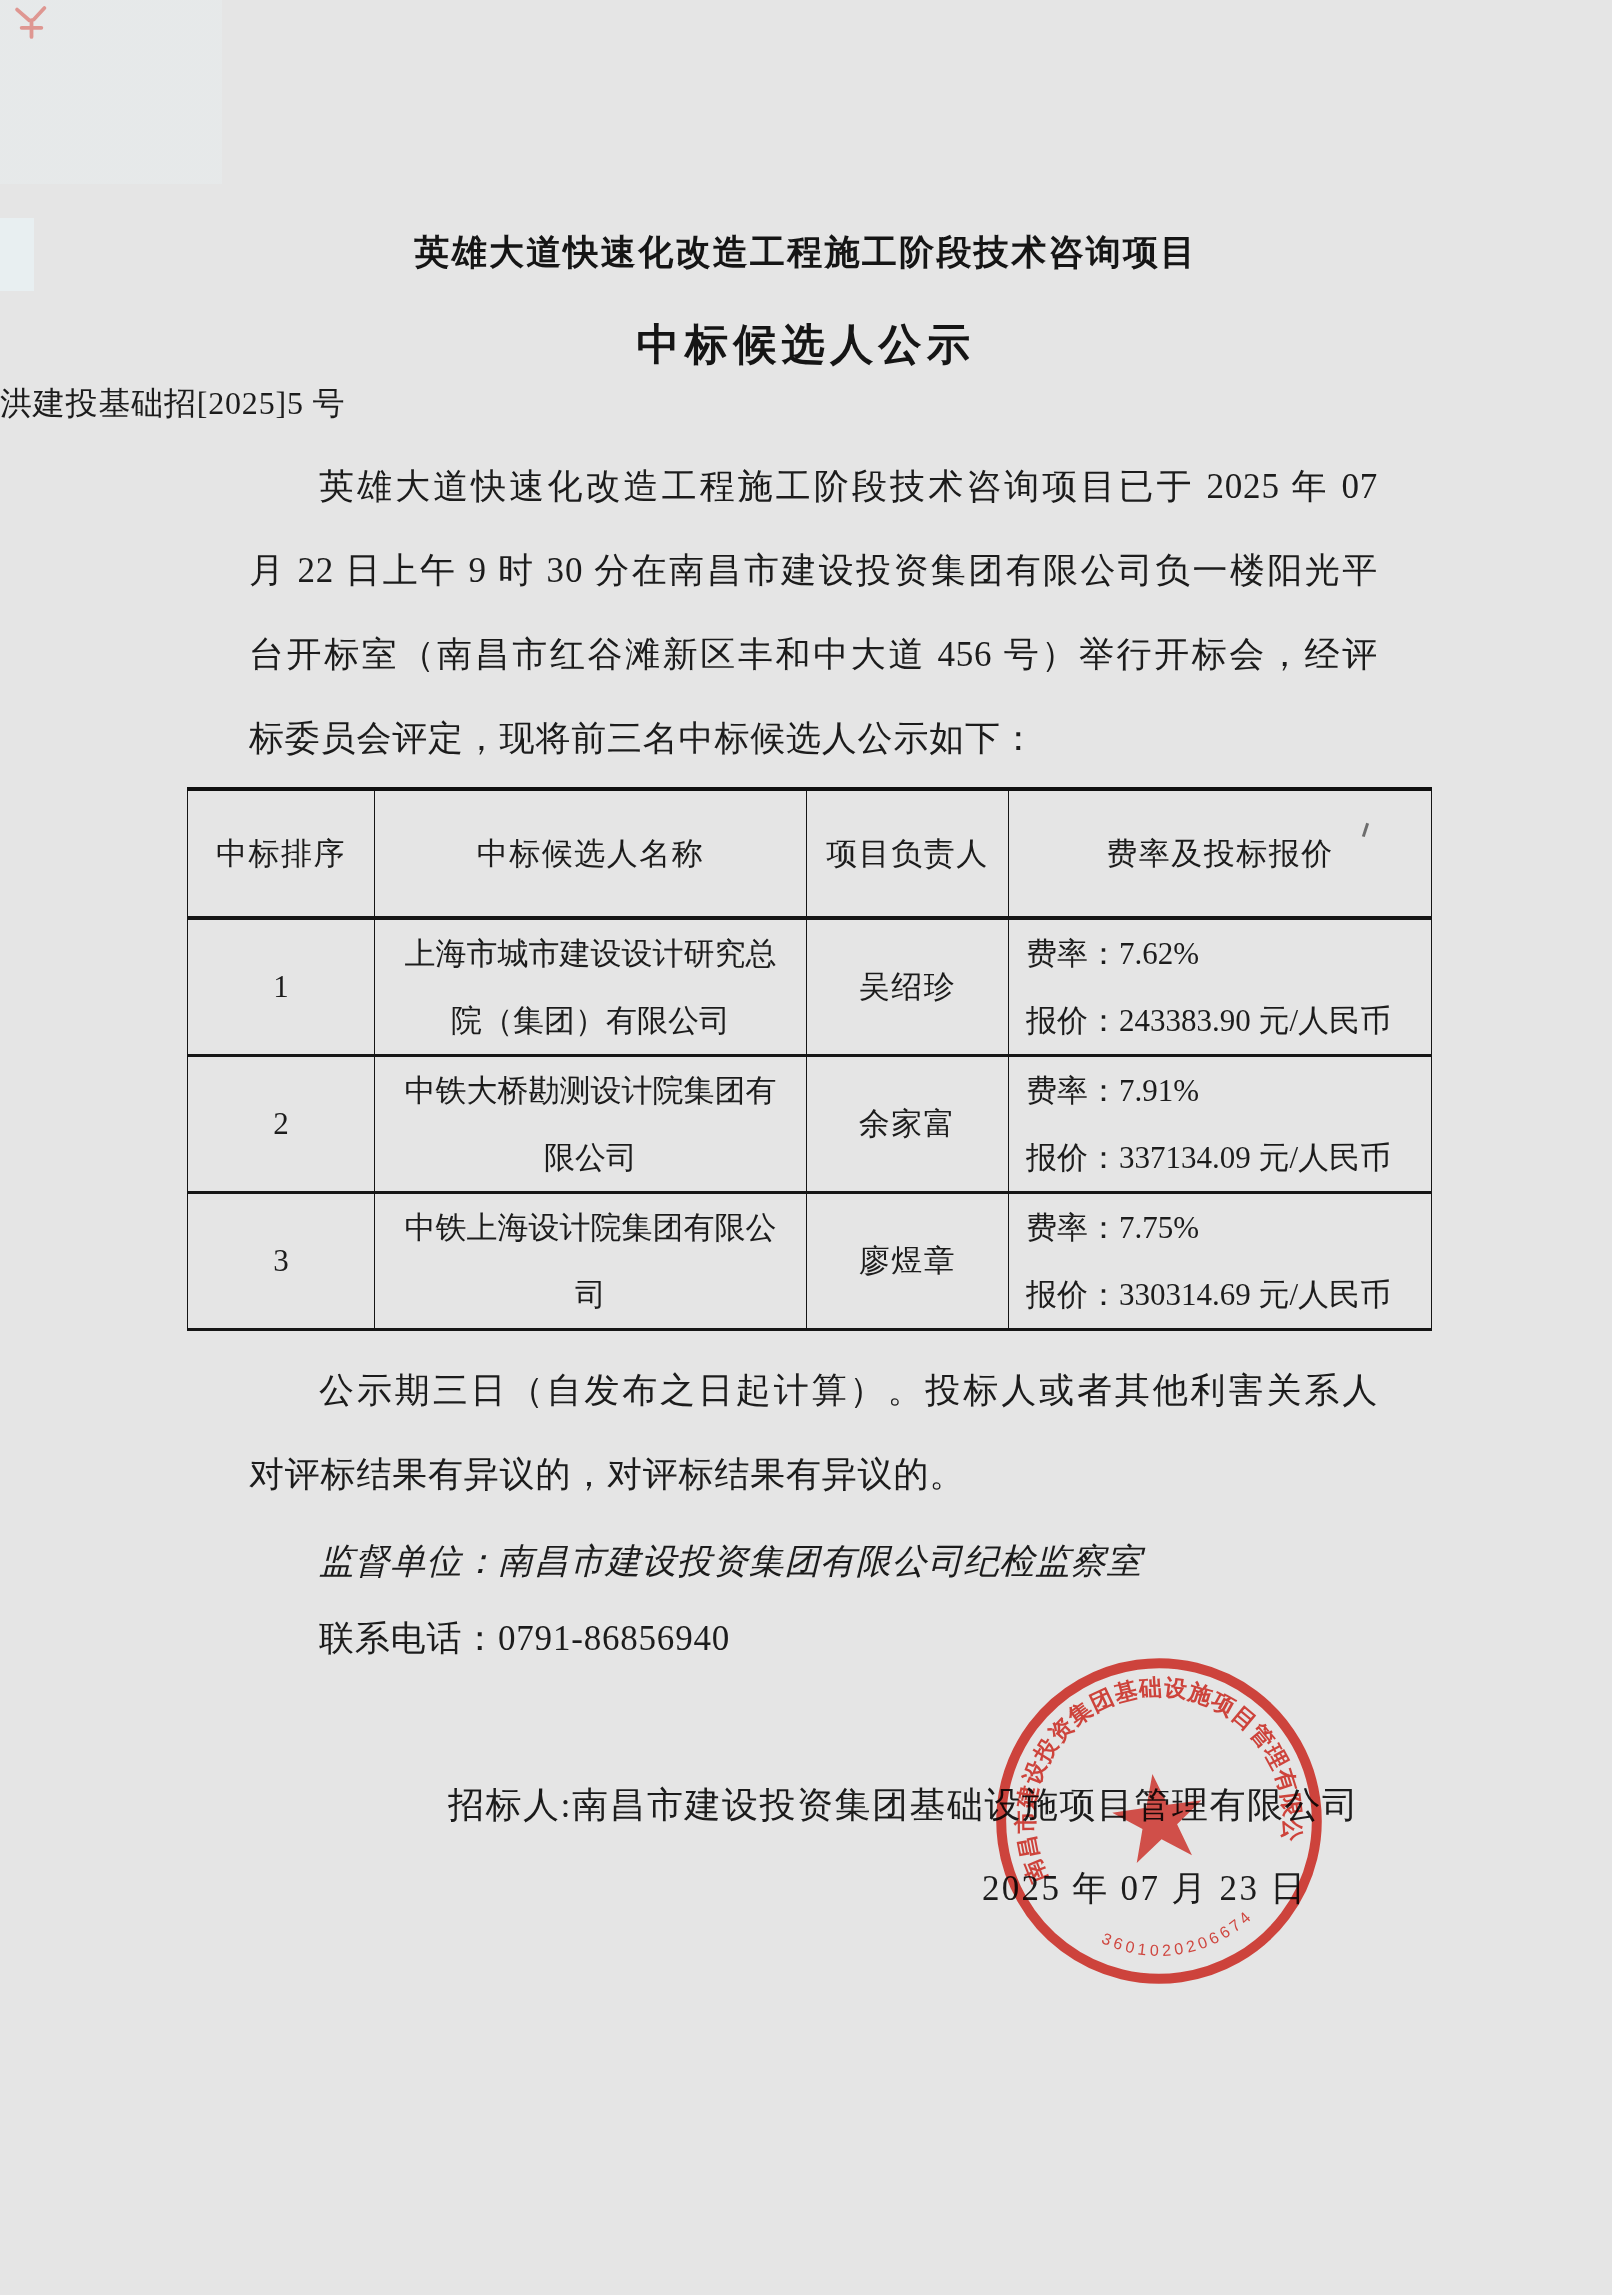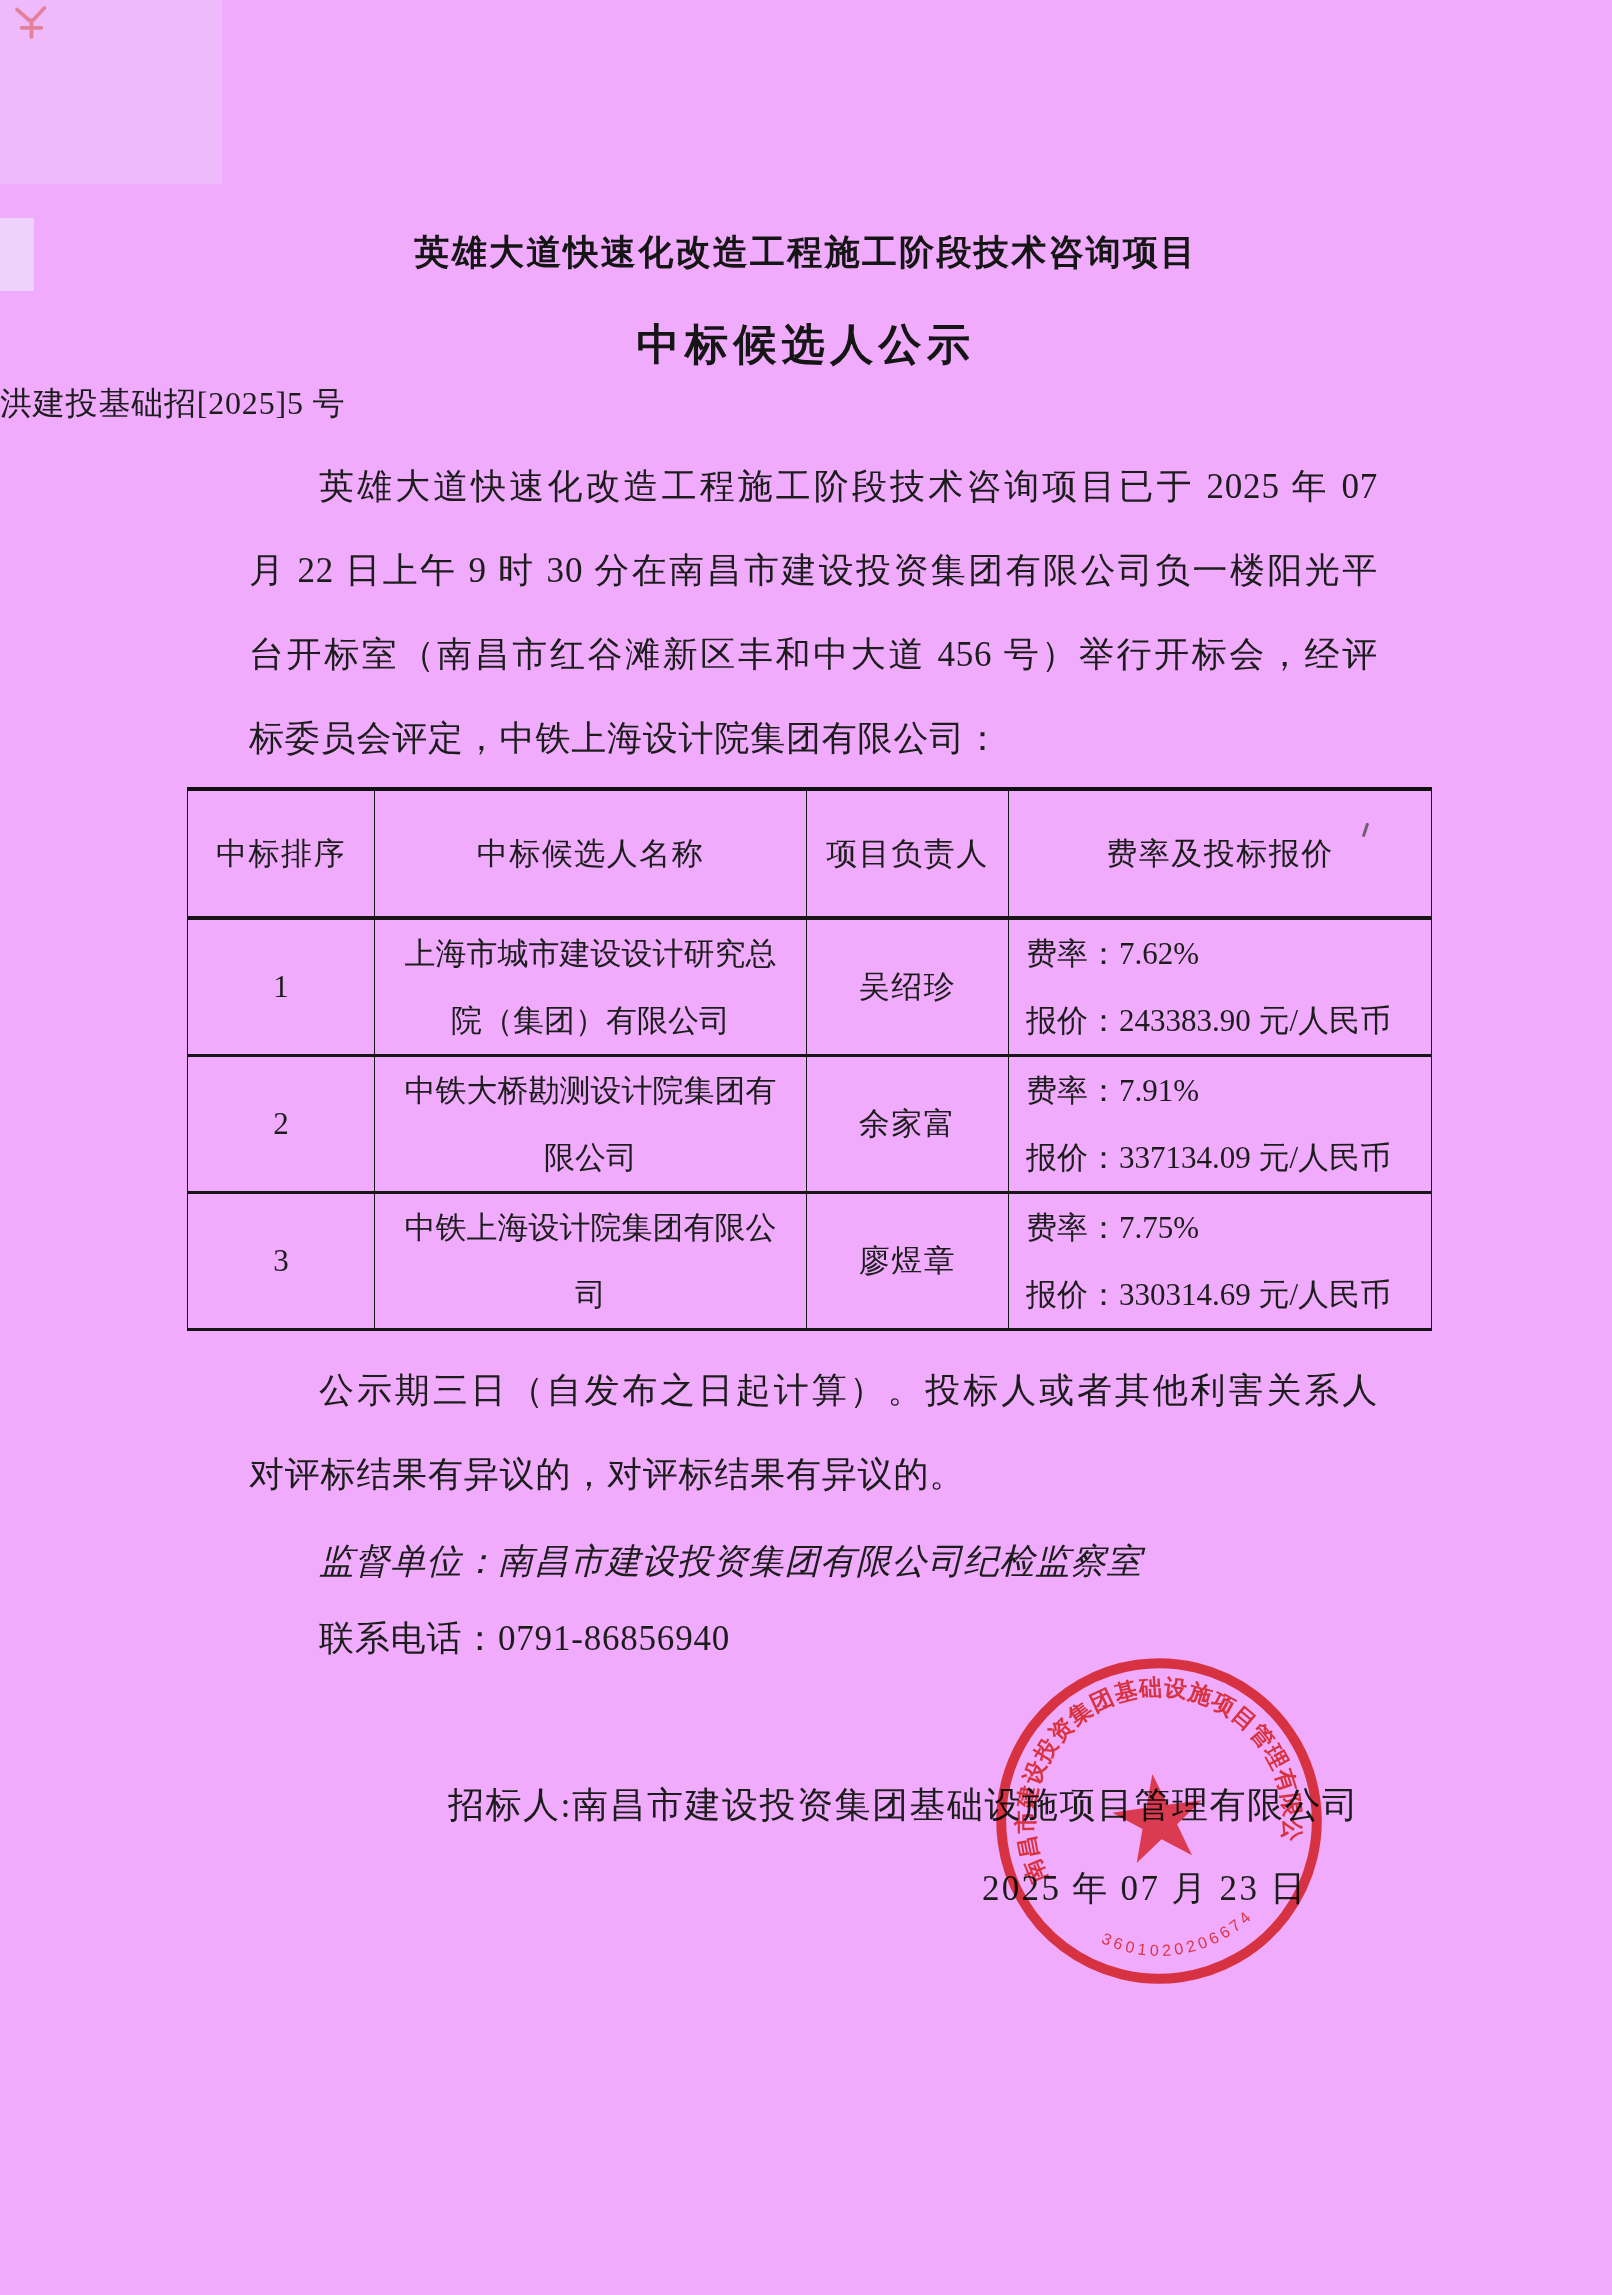--- a/index.html
+++ b/index.html
@@ -1,20 +1,20 @@
 <!DOCTYPE html>
 <html style="font-size:12.2px"><head>
 <meta charset="utf-8">
 <style>
   html,body{margin:0;padding:0;background:#9a9a9a;}
   .page{
     position:relative;
     width:1612px;height:2295px;
     margin:0 auto;
-    background:#f0abfc;
+    background:#e5e5e5;
     font-family:"Liberation Serif","DejaVu Serif",serif;
     color:#1c1c1c;
     overflow:hidden;
   }
   
   .noise{position:absolute;pointer-events:none;}
   .n1{left:0;top:0;width:222px;height:184px;
       background:
         linear-gradient(0deg, rgba(236,250,253,.55), rgba(236,250,253,.55));
       opacity:.35;}
@@ -85,21 +85,21 @@
   </svg>
 
   <div class="title l1">英雄大道快速化改造工程施工阶段技术咨询项目</div>
   <div class="title l2">中标候选人公示</div>
   <div class="docnum">洪建投基础招[2025]5 号</div>
 
   <div class="textblock intro">
     <div class="line just indent">英雄大道快速化改造工程施工阶段技术咨询项目已于 2025 年 07</div>
     <div class="line just">月 22 日上午 9 时 30 分在南昌市建设投资集团有限公司负一楼阳光平</div>
     <div class="line just">台开标室（南昌市红谷滩新区丰和中大道 456 号）举行开标会，经评</div>
-    <div class="line">标委员会评定，中铁上海设计院集团有限公司：</div>
+    <div class="line">标委员会评定，现将前三名中标候选人公示如下：</div>
   </div>
 
   <table class="bid-table">
     <colgroup>
       <col style="width:187px">
         <col style="width:432px">
         <col style="width:202px">
         <col style="width:423px">
     </colgroup>
     <thead>

